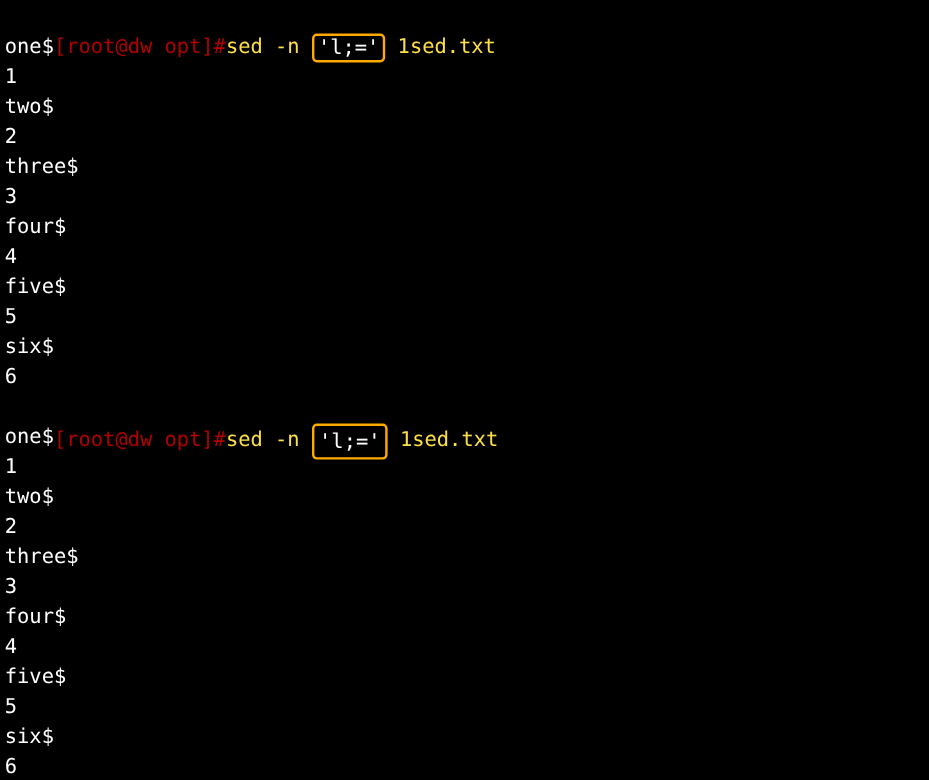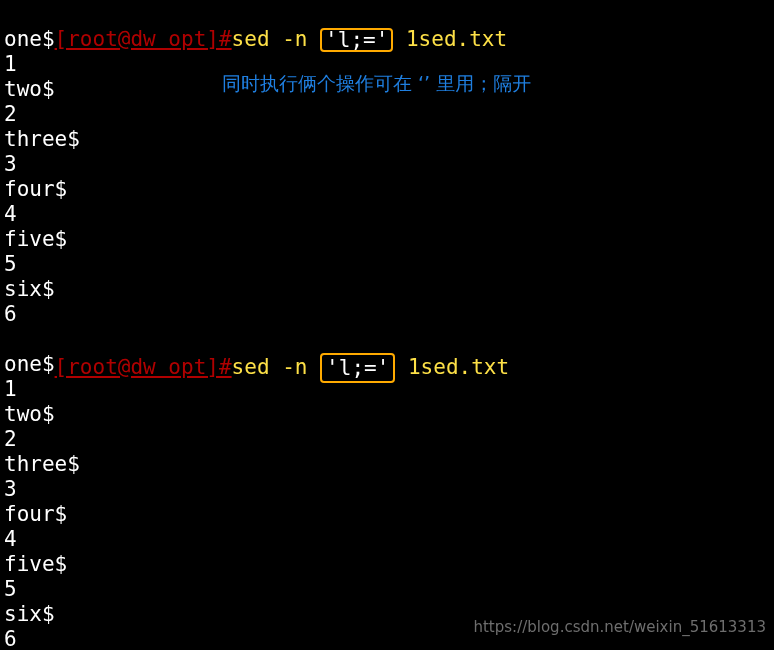--- a/index.html
+++ b/index.html
@@ -22,29 +22,28 @@
     width: 774px;
     height: 650px;
     background: #000000;
     overflow: hidden;
   }
 
   .term-line {
     position: absolute;
     left: 4px;
     white-space: pre;
-    font-size: 21px;
+    font-size: 17px;
     line-height: 25px;
     color: #e8e8e8;
     letter-spacing: 0px;
   }
 
   .prompt {
     color: #b00000;
-    text-decoration: underline;
   }
   .cmdtext {
     color: #fde047;
   }
 
   
   .hl-box {
     display: inline-block;
     border: 2px solid #ffaa00;
     border-radius: 4px;
@@ -120,17 +119,15 @@
   <div class="term-line out-num" style="top:427px;">2</div>
   <div class="term-line out-word" style="top:452px;">three$</div>
   <div class="term-line out-num" style="top:477px;">3</div>
   <div class="term-line out-word" style="top:502px;">four$</div>
   <div class="term-line out-num" style="top:527px;">4</div>
   <div class="term-line out-word" style="top:552px;">five$</div>
   <div class="term-line out-num" style="top:577px;">5</div>
   <div class="term-line out-word" style="top:602px;">six$</div>
   <div class="term-line out-num" style="top:627px;">6</div>
 
-  <div id="annotation">同时执行俩个操作可在 ‘’ 里用；隔开</div>
 
-  <div id="watermark">https://blog.csdn.net/weixin_51613313</div>
 
 </div>
 
 </body></html>

